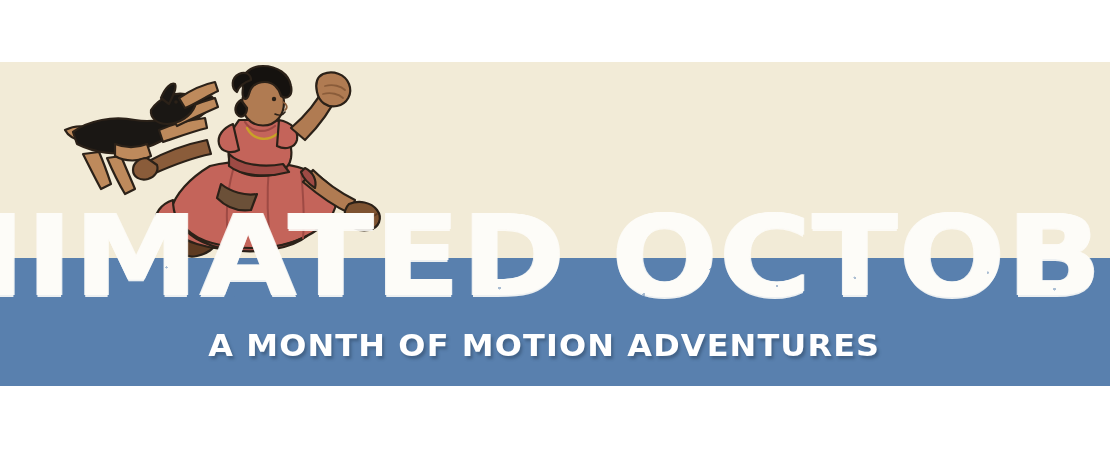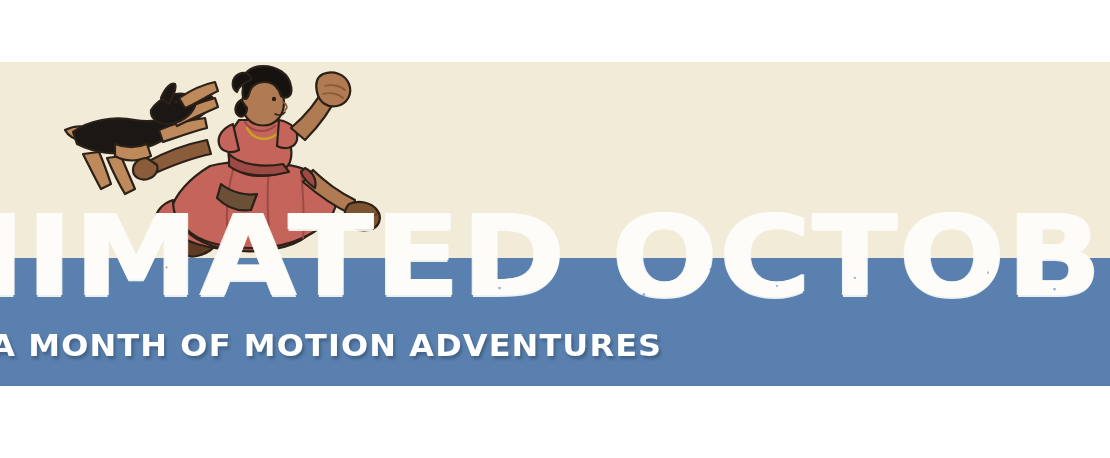--- a/index.html
+++ b/index.html
@@ -98,21 +98,21 @@
       radial-gradient(circle at 95% 60%, #5980AE 0 1.2px, transparent 1.5px);
     mix-blend-mode: normal;
   }
 
   
   .subtitle {
     position: absolute;
     left: 0;
     top: 330px;
     width: 1088px;
-    text-align: left;
+    text-align: center;
     pointer-events: none;
   }
   .subtitle-text {
     display: inline-block;
     font-family: "DejaVu Sans", sans-serif;
     font-weight: bold;
     font-size: 31px;
     line-height: 1;
     letter-spacing: 1.1px;
     color: #FFFFFF;

